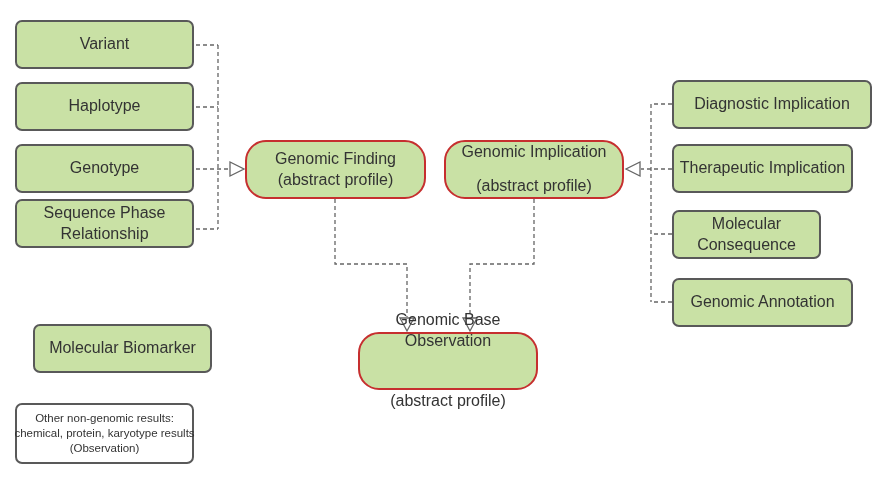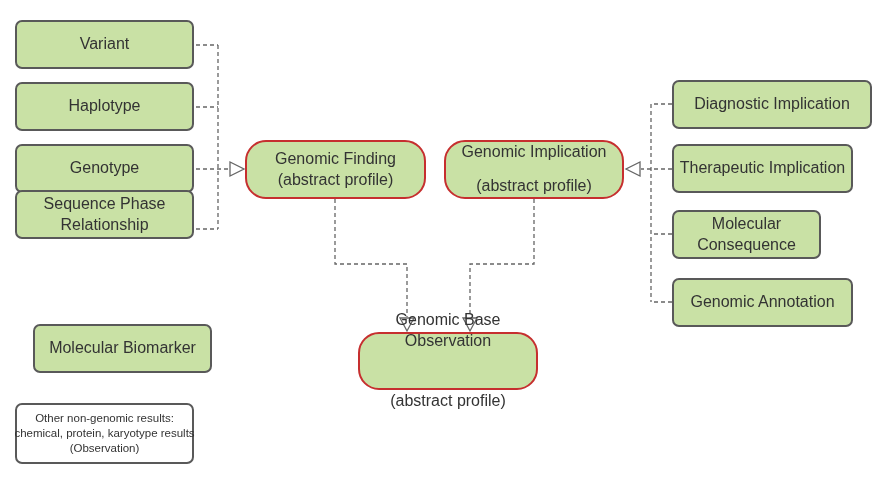--- a/index.html
+++ b/index.html
@@ -45,21 +45,21 @@
     height: 61px;
     font-size: 11.5px;
     line-height: 1.3;
   }
   .white-node .line { white-space: nowrap; }
 
   
   .n-variant              { left: 15px;  top: 20px;  }
   .n-haplotype            { left: 15px;  top: 82px;  }
   .n-genotype             { left: 15px;  top: 144px; }
-  .n-spr                  { left: 15px;  top: 190px; }
+  .n-spr                  { left: 15px;  top: 199px; }
   .n-molecular-biomarker  { left: 33px;  top: 324px; }
   .n-other                { left: 15px;  top: 403px; }
   .n-genomic-finding      { left: 245px; top: 140px; }
   .n-genomic-implication  { left: 444px; top: 140px; width: 180px; justify-content: space-between; }
   .n-genomic-base         { left: 358px; top: 332px; width: 180px; height: 58px; gap: 40px; }
   .n-diagnostic           { left: 672px; top: 80px;  width: 200px; }
   .n-therapeutic          { left: 672px; top: 144px; width: 181px; }
   .n-mol-consequence      { left: 672px; top: 210px; width: 149px; }
   .n-genomic-annotation   { left: 672px; top: 278px; width: 181px; }
 

